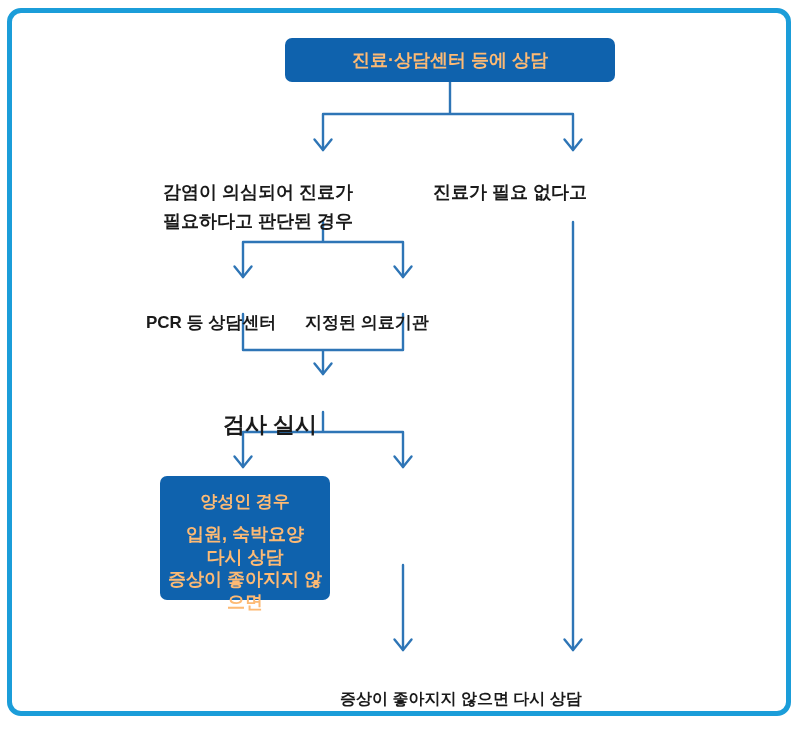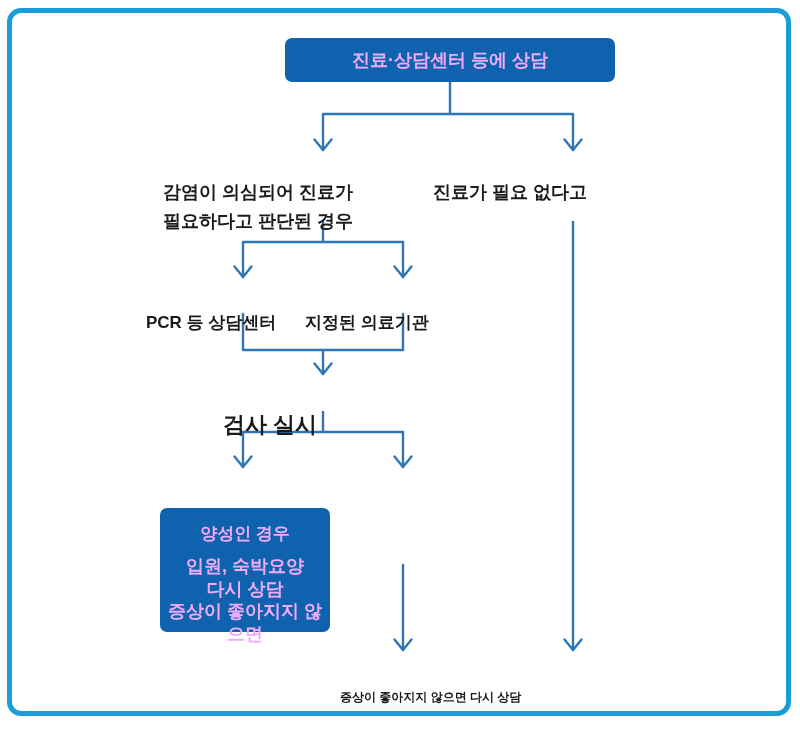--- a/index.html
+++ b/index.html
@@ -11,41 +11,41 @@
   .frame {
     position:absolute; left:7px; top:8px; width:774px; height:698px;
     border:5px solid #1b9dd9; border-radius:14px;
   }
   .connectors { position:absolute; left:0; top:0; width:800px; height:729px; }
   .connectors path {
     stroke:#2e75b6; stroke-width:2.4; fill:none;
     stroke-linejoin:round; stroke-linecap:round;
   }
   .node {
-    position:absolute; background:#0f62ad; color:#f0abfc;
+    position:absolute; background:#0f62ad; color:#fdba74;
     border-radius:7px; box-sizing:border-box; text-align:center;
   }
   .start-node {
     left:285px; top:38px; width:330px; height:44px;
     display:flex; align-items:center; justify-content:center;
     font-size:18px;
   }
-  .big-node { padding-top:16px;margin-top:32px; }
+  .big-node { padding-top:16px; }
   .node-title { font-size:17px; line-height:20px; margin-bottom:11px; }
   .node-body  { font-size:18px; line-height:22.5px; }
   .positive-node { left:160px; top:476px; width:170px; height:124px; }
   .negative-node { left:352px; top:476px; width:105px; height:89px; }
   .label { position:absolute; text-align:left;margin-top:22px; }
   .branch-label { font-size:18px; line-height:29px; }
   .left-branch-label  { left:163px; top:156px; width:320px; }
   .right-branch-label { left:433px; top:156px; width:280px; }
   .pcr-label      { left:146px; top:289px; width:200px; font-size:17px; }
   .hospital-label { left:305px; top:289px; width:200px; font-size:17px; }
   .test-label     { left:223px; top:388px; width:200px; font-size:22px; }
-  .bottom-label   { left:340px; top:667px; width:300px; font-size:12px; }
+  .bottom-label   { left:340px; top:667px; width:300px; font-size:16px; }
   .line { display:block; }
 </style>
 </head>
 <body>
 
 <div class="canvas">
 
   <div class="frame"></div>
 
   <svg class="connectors" viewBox="0 0 800 729" xmlns="http://www.w3.org/2000/svg">

